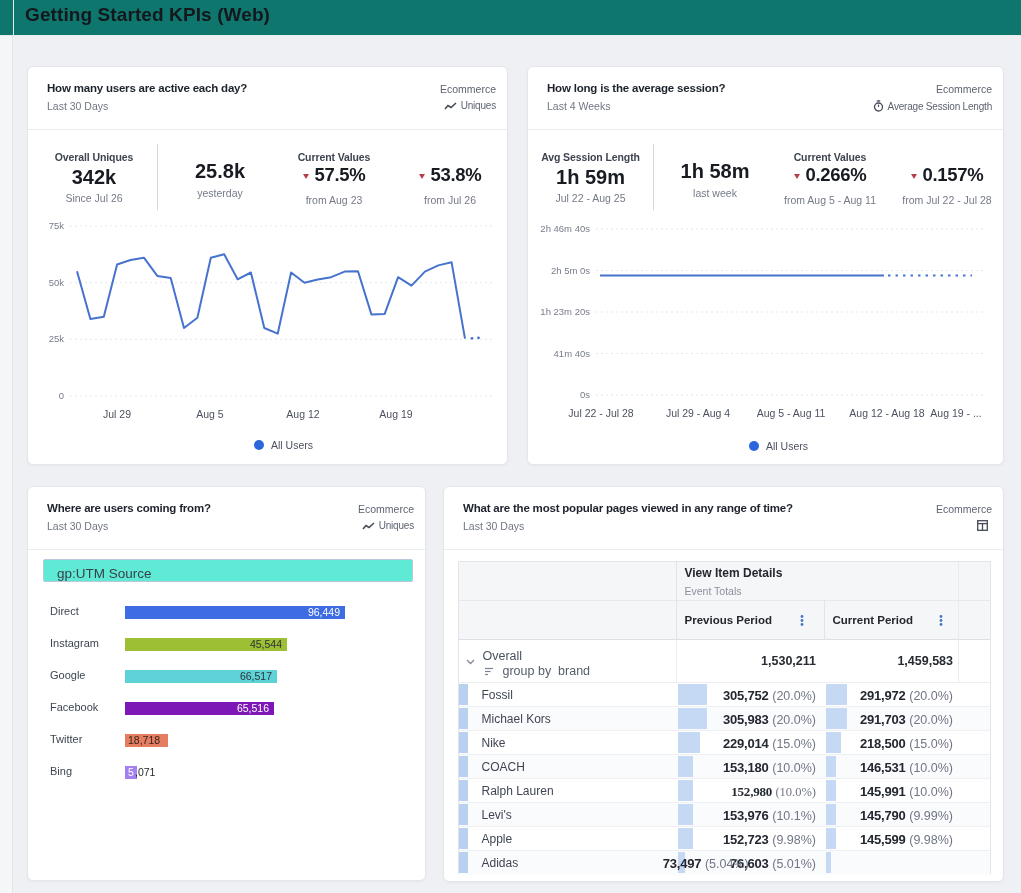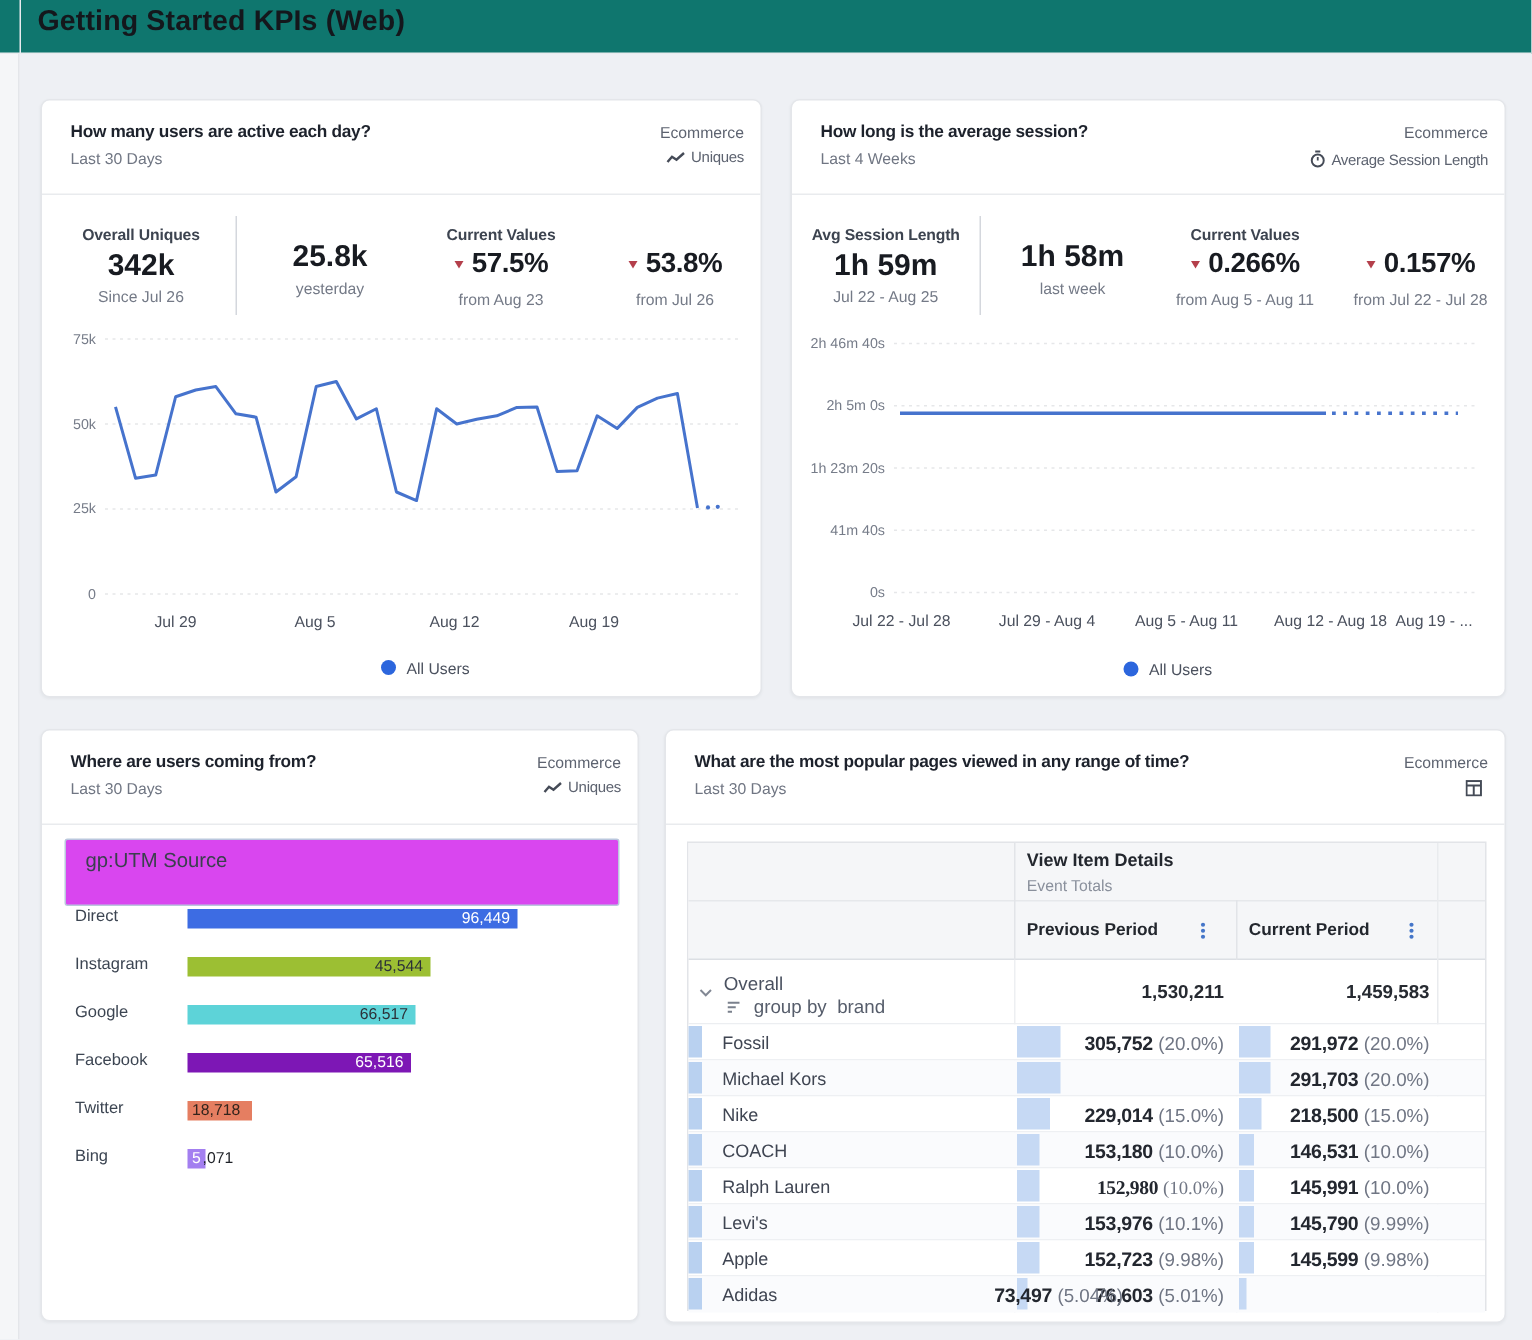--- a/index.html
+++ b/index.html
@@ -161,21 +161,21 @@
 
 <div class="card" id="c3">
   <div class="chead">
     <div class="ctitle">Where are users coming from?</div>
     <div class="csub2">Last 30 Days</div>
     <div class="cmeta1">Ecommerce</div>
     <div class="cmeta2"><svg width="13" height="9" viewBox="0 0 13 9">
           <polyline points="1,7 4,3.5 7,5.5 12,1" fill="none" stroke="#454b57" stroke-width="1.6"></polyline>
         </svg>Uniques</div>
   </div>
-  <div style="position:absolute; left:15px; top:72px; width:370px; height:45px; background:#d946ef; border:1px solid #bac7dd; border-radius:2px; font-size:13.5px; color:#3a404d; line-height:27px; padding-left:13px;">gp:UTM Source</div>
+  <div style="position:absolute; left:15px; top:72px; width:370px; height:23px; background:#5eead4; border:1px solid #bac7dd; border-radius:2px; font-size:13.5px; color:#3a404d; line-height:27px; padding-left:13px;">gp:UTM Source</div>
   <div class="blabel" style="top:118px;">Direct</div>
   <div class="bar" style="top:118.5px; width:220px; background:#3d6ce3;"></div>
   <div class="bval" style="top:118.5px; left:272px; width:40px; text-align:right; color:#fff;">96,449</div>
   <div class="blabel" style="top:150px;">Instagram</div>
   <div class="bar" style="top:150.5px; width:162px; background:#9cbf33;"></div>
   <div class="bval" style="top:150.5px; left:214px; width:40px; text-align:right; color:#2c3138;">45,544</div>
   <div class="blabel" style="top:182px;">Google</div>
   <div class="bar" style="top:182.5px; width:152px; background:#5dd3d8;"></div>
   <div class="bval" style="top:182.5px; left:204px; width:40px; text-align:right; color:#2c3138;">66,517</div>
   <div class="blabel" style="top:214px;">Facebook</div>
@@ -249,20 +249,21 @@
 <div style="position:absolute; left:219.5px; top:122.5px; width:29px; height:21px; background:#c6d9f4;"></div>
 <div style="position:absolute; left:367.5px; top:122.5px; width:20.5px; height:21px; background:#c6d9f4;"></div>
 <div style="position:absolute; left:0; top:126px; width:357.5px; text-align:right; font-size:13px;"><span style="font-weight:bold; color:#23272f; letter-spacing:-0.2px;">305,752</span> <span style="color:#707684; font-size:12.5px;">(20.0%)</span></div>
 <div style="position:absolute; left:0; top:126px; width:494.5px; text-align:right; font-size:13px;"><span style="font-weight:bold; color:#23272f; letter-spacing:-0.2px;">291,972</span> <span style="color:#707684; font-size:12.5px;">(20.0%)</span></div>
 <div style="position:absolute; left:0; top:144.5px; width:100%; height:0; border-top:1px solid #eef0f3;"></div>
 <div style="position:absolute; left:0; top:145px; width:100%; height:24px; background:#fafbfd;"></div>
 <div style="position:absolute; left:0.5px; top:146.5px; width:9px; height:21px; background:#b9d1f0;"></div>
 <div style="position:absolute; left:23px; top:150px; font-size:12px; color:#3f4552;">Michael Kors</div>
 <div style="position:absolute; left:219.5px; top:146.5px; width:29px; height:21px; background:#c6d9f4;"></div>
 <div style="position:absolute; left:367.5px; top:146.5px; width:20.5px; height:21px; background:#c6d9f4;"></div>
+<div style="position:absolute; left:0; top:150px; width:357.5px; text-align:right; font-size:13px;"><span style="font-weight:bold; color:#23272f; letter-spacing:-0.2px;">305,983</span> <span style="color:#707684; font-size:12.5px;">(20.0%)</span></div>
 <div style="position:absolute; left:0; top:150px; width:494.5px; text-align:right; font-size:13px;"><span style="font-weight:bold; color:#23272f; letter-spacing:-0.2px;">291,703</span> <span style="color:#707684; font-size:12.5px;">(20.0%)</span></div>
 <div style="position:absolute; left:0; top:168.5px; width:100%; height:0; border-top:1px solid #eef0f3;"></div>
 <div style="position:absolute; left:0; top:169px; width:100%; height:24px; background:#fff;"></div>
 <div style="position:absolute; left:0.5px; top:170.5px; width:9px; height:21px; background:#b9d1f0;"></div>
 <div style="position:absolute; left:23px; top:174px; font-size:12px; color:#3f4552;">Nike</div>
 <div style="position:absolute; left:219.5px; top:170.5px; width:22px; height:21px; background:#c6d9f4;"></div>
 <div style="position:absolute; left:367.5px; top:170.5px; width:15.4px; height:21px; background:#c6d9f4;"></div>
 <div style="position:absolute; left:0; top:174px; width:357.5px; text-align:right; font-size:13px;"><span style="font-weight:bold; color:#23272f; letter-spacing:-0.2px;">229,014</span> <span style="color:#707684; font-size:12.5px;">(15.0%)</span></div>
 <div style="position:absolute; left:0; top:174px; width:494.5px; text-align:right; font-size:13px;"><span style="font-weight:bold; color:#23272f; letter-spacing:-0.2px;">218,500</span> <span style="color:#707684; font-size:12.5px;">(15.0%)</span></div>
 <div style="position:absolute; left:0; top:192.5px; width:100%; height:0; border-top:1px solid #eef0f3;"></div>

